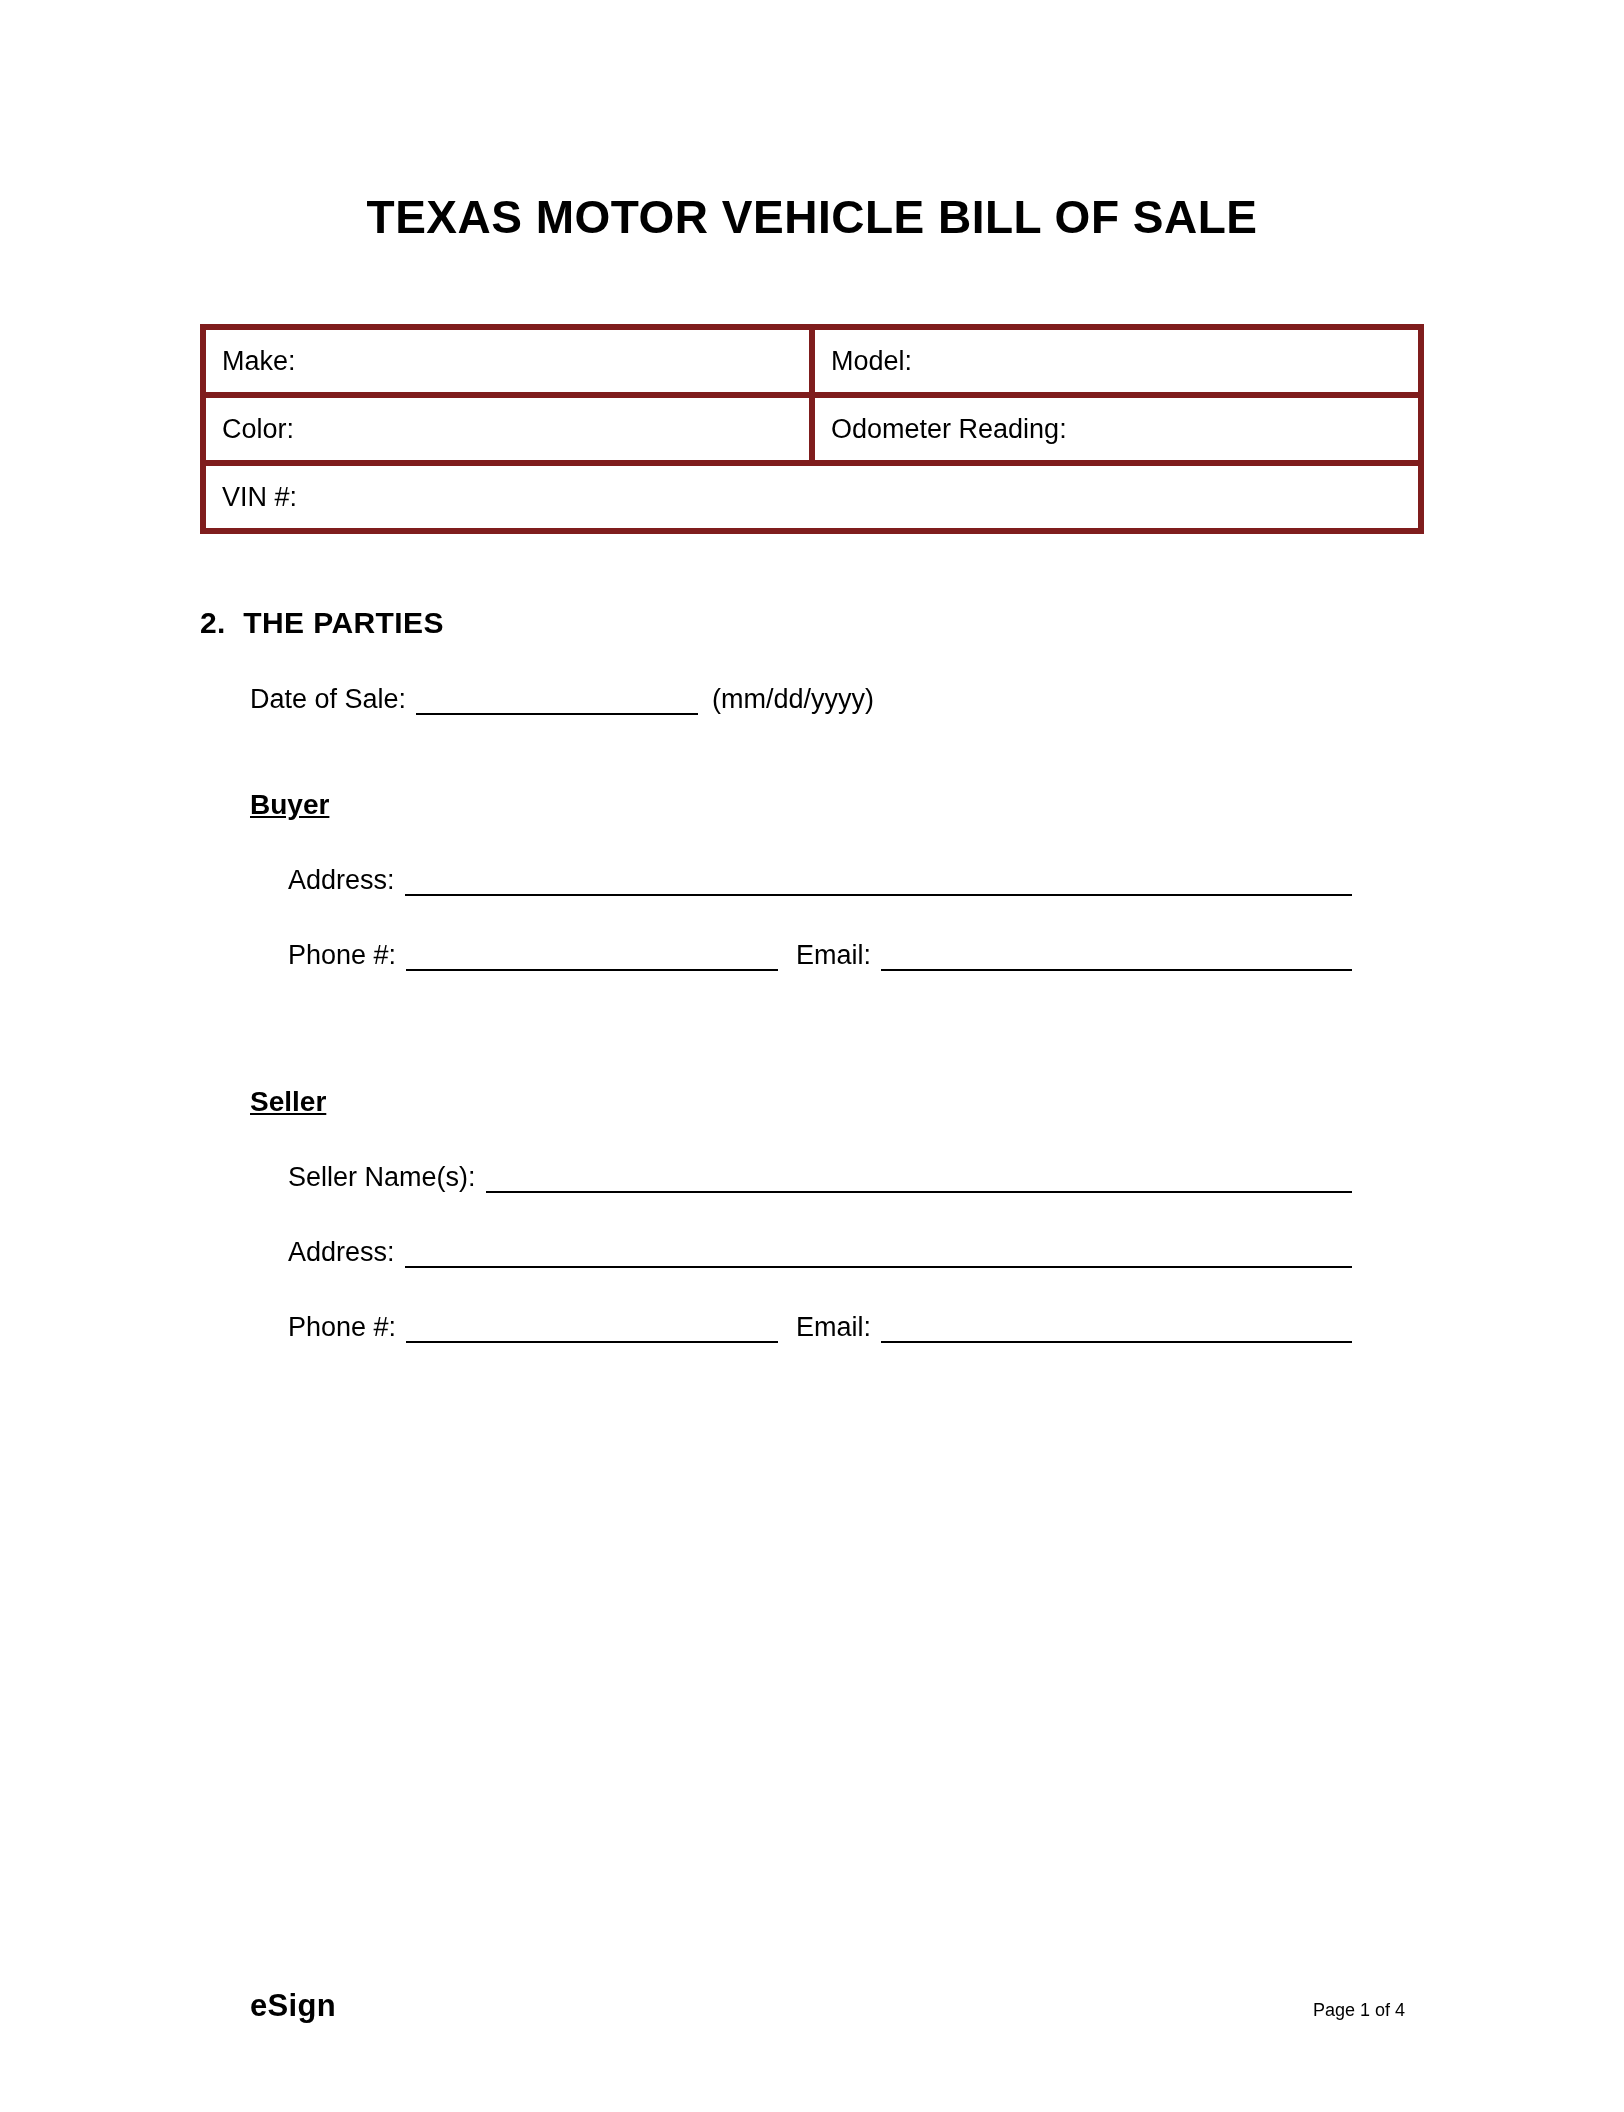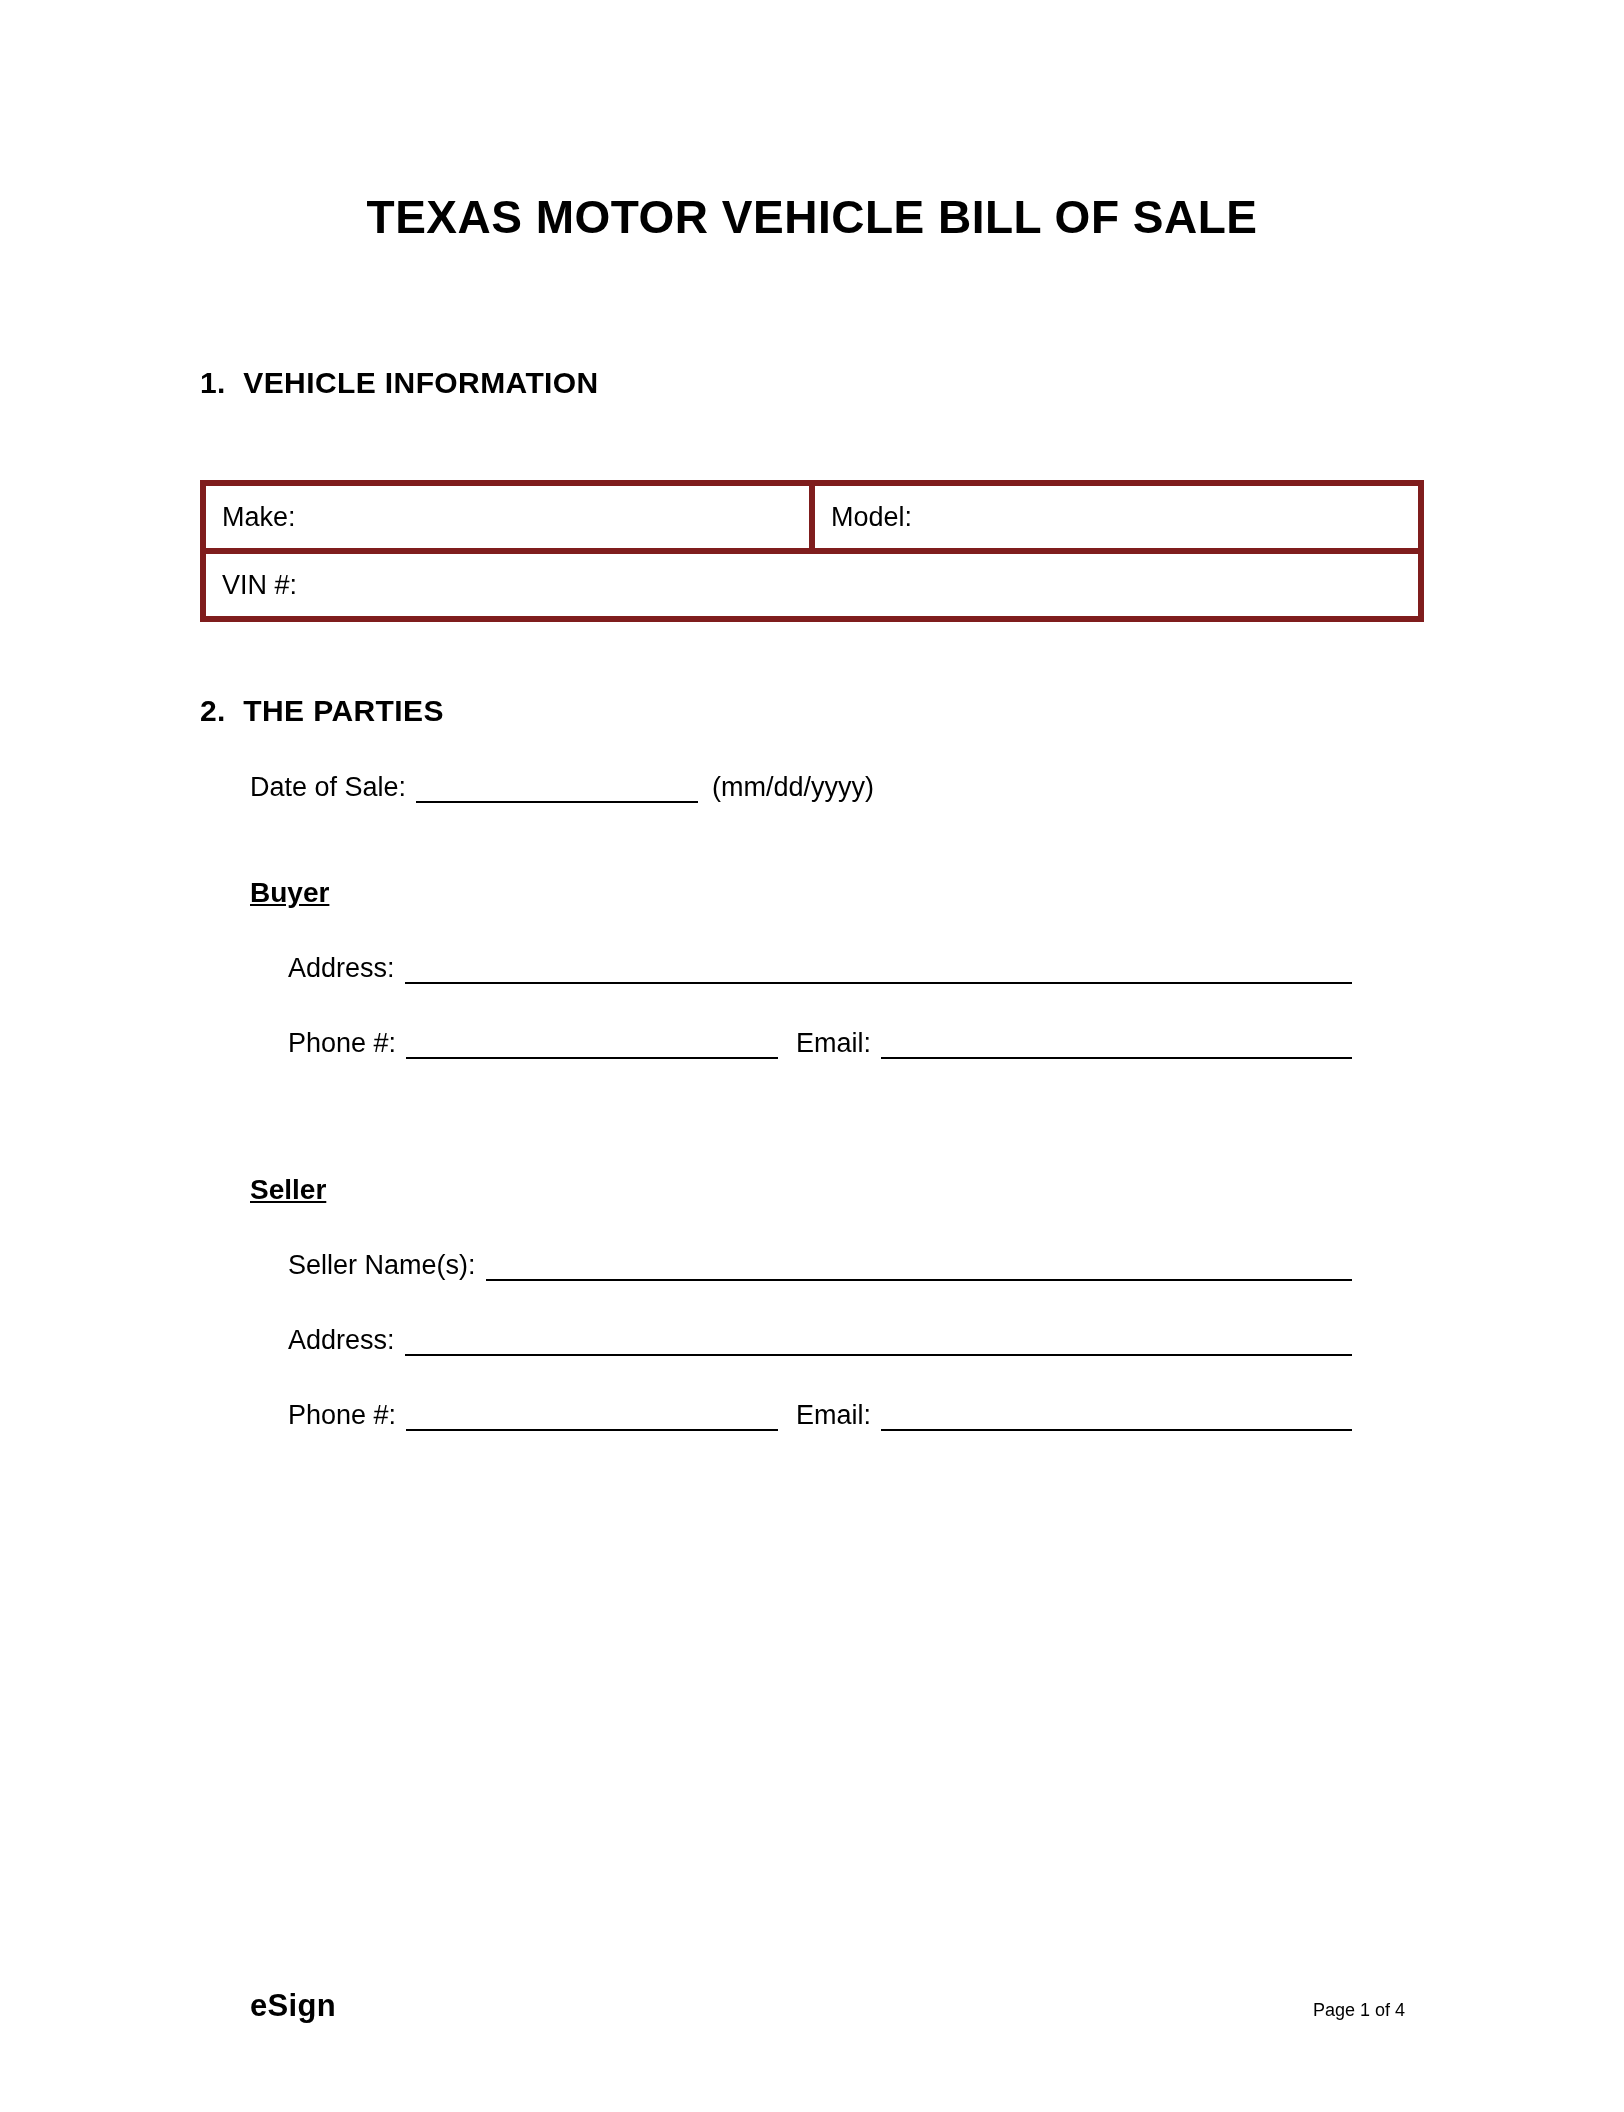--- a/index.html
+++ b/index.html
@@ -97,27 +97,30 @@
   .brand { font-size: 31px; font-weight: 700; letter-spacing: 0.3px; }
   .page-label { font-size: 18px; }
 </style>
 </head>
 <body>
 
 <div class="page">
 
   <h1 class="doc-title">TEXAS MOTOR VEHICLE BILL OF SALE</h1>
 
-  <h2 class="section-heading sec1">1.  VEHICLE INFORMATION</h2>
 
   <table class="vehicle-table">
     <tbody>
       <tr>
         <td>Make:</td>
         <td>Model:</td>
+      </tr>
+      <tr>
+        <td>Color:</td>
+        <td>Odometer Reading:</td>
       </tr>
       <tr>
         <td colspan="2">VIN #:</td>
       </tr>
     </tbody>
   </table>
 
   <h2 class="section-heading sec2">2.  THE PARTIES</h2>
 
   <div class="field-row date-row">

